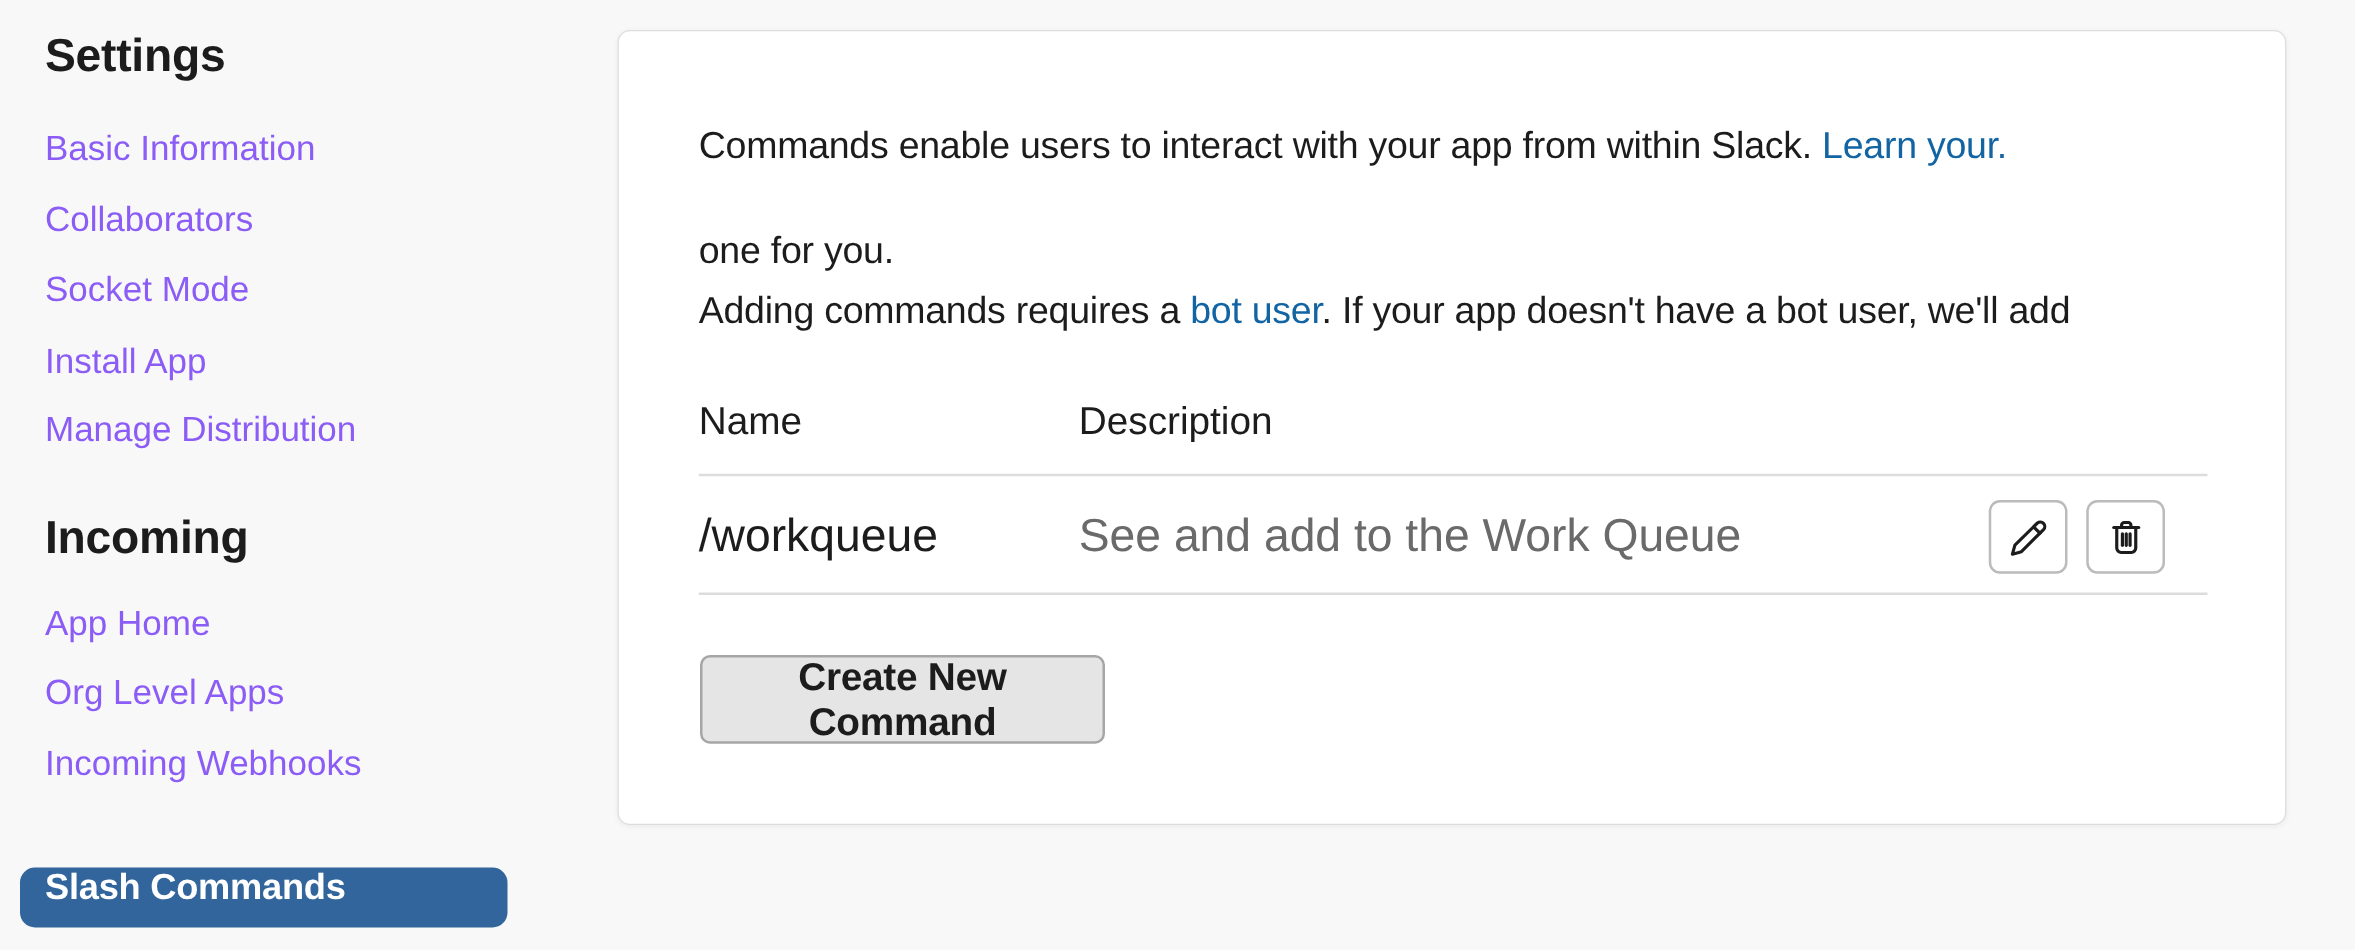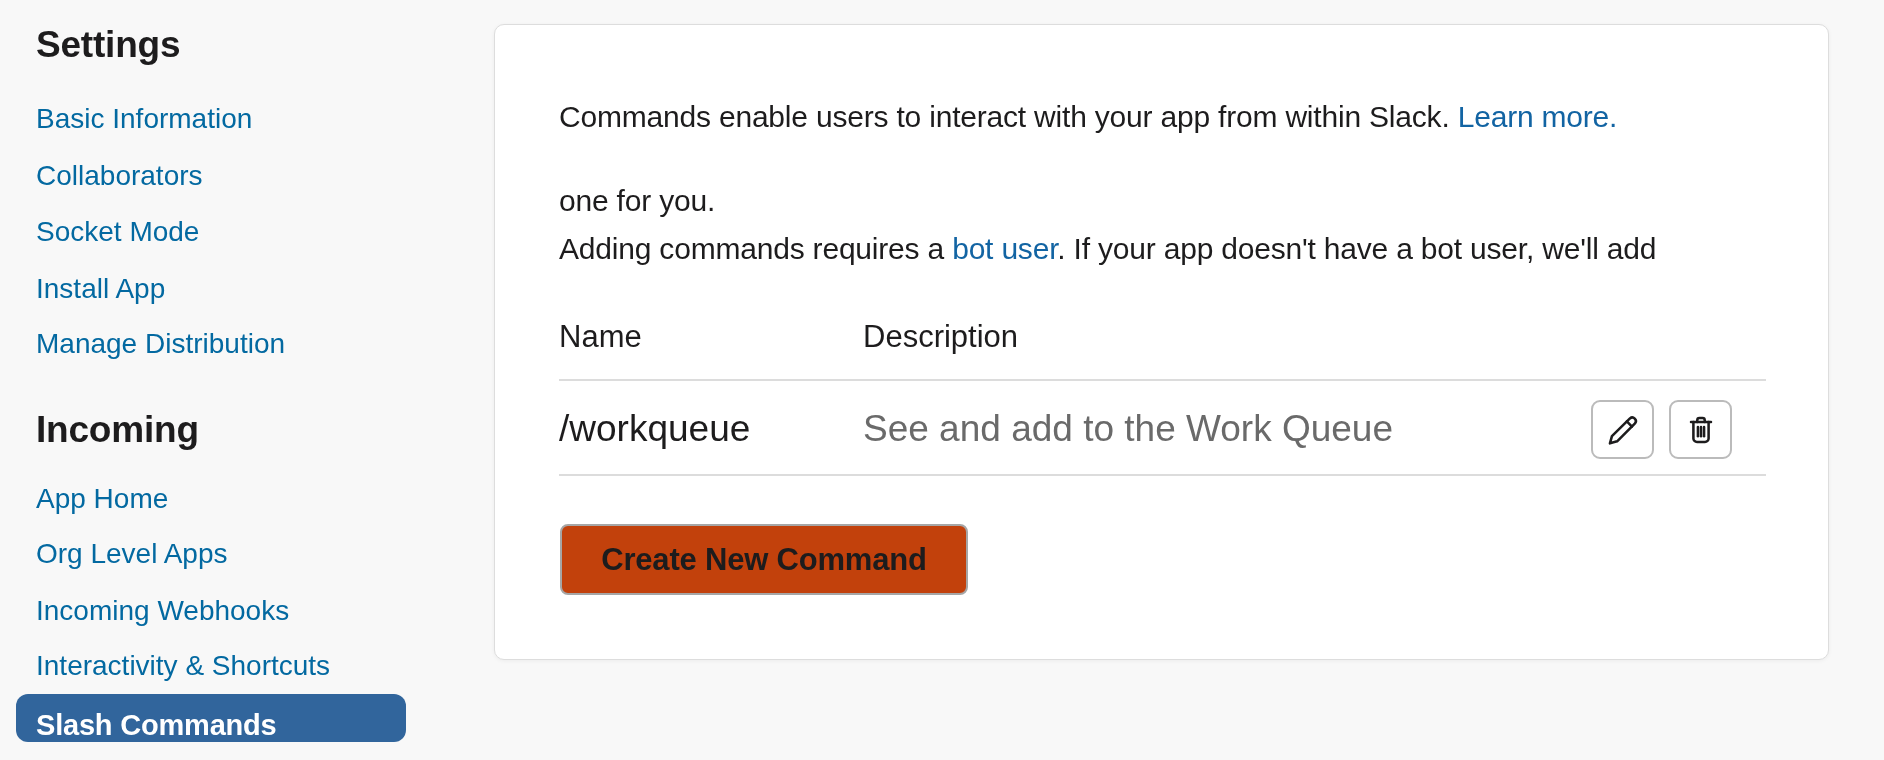--- a/index.html
+++ b/index.html
@@ -15,27 +15,27 @@
 
   
   .sidebar { position:absolute; left:0; top:0; width:460px; height:760px; }
   .sb-heading {
     position:absolute; left:36px;
     font-size:37px; font-weight:700; line-height:40px; color:#1d1c1d;
     letter-spacing:-0.2px; white-space:nowrap;
   }
   .sb-item {
     position:absolute; left:36px;
-    font-size:28px; font-weight:400; line-height:40px; color:#0369a1;
+    font-size:28px; font-weight:400; line-height:40px; color:#8b5cf6;
     white-space:nowrap; cursor:pointer; text-decoration:none; display:block;
   }
   .sb-pill {
     position:absolute; left:16px; top:694px; width:390px; height:48px;
     background:#31659c; border-radius:12px; cursor:pointer;
-    display:flex; align-items:flex-end; padding-left:20px;
+    display:flex; align-items:flex-start; padding-left:20px;
   }
   .sb-pill .pill-label {
     color:#ffffff; font-size:29px; font-weight:700; letter-spacing:-0.2px;
     white-space:nowrap;
   }
 
   
   .card {
     position:absolute; left:494px; top:24px; width:1335px; height:636px;
     background:#ffffff; border:1px solid #dddddd; border-radius:10px;
@@ -74,22 +74,22 @@
     position:absolute; top:375px; width:63px; height:59px;
     background:#ffffff; border:2px solid #bbbbbb; border-radius:9px;
     display:flex; align-items:center; justify-content:center;
     cursor:pointer; color:#1d1c1d; padding:0;
   }
   .icon-btn svg { width:32px; height:32px; display:block; }
   .btn-edit { left:1096px; }
   .btn-delete { left:1174px; }
 
   .create-btn {
-    position:absolute; left:65px; top:499px; width:408px; height:71px;
-    background:#c2410c; border:2px solid #a6a6a6; border-radius:8px;
+    position:absolute; left:65px; top:499px; width:324px; height:71px;
+    background:#e5e5e5; border:2px solid #a6a6a6; border-radius:8px;
     font-family:inherit; font-size:31px; font-weight:700; color:#1d1c1d;
     letter-spacing:-0.2px; cursor:pointer;
     display:flex; align-items:center; justify-content:center;
   }
 </style>
 </head>
 <body>
 
 <div class="page">
 
@@ -100,31 +100,30 @@
     <a class="sb-item" style="top:156px">Collaborators</a>
     <a class="sb-item" style="top:212px">Socket Mode</a>
     <a class="sb-item" style="top:269px">Install App</a>
     <a class="sb-item" style="top:324px">Manage Distribution</a>
 
     <div class="sb-heading" style="top:410px">Incoming</div>
 
     <a class="sb-item" style="top:479px">App Home</a>
     <a class="sb-item" style="top:534px">Org Level Apps</a>
     <a class="sb-item" style="top:591px">Incoming Webhooks</a>
-    <a class="sb-item" style="top:646px">Interactivity &amp; Shortcuts</a>
 
     <a class="sb-pill">
       <span class="pill-label">Slash Commands</span>
     </a>
   </nav>
 
   <main class="card">
 
     <p class="intro-line1">
-      <span>Commands enable users to interact with your app from within Slack. </span><a class="text-link">Learn more.</a>
+      <span>Commands enable users to interact with your app from within Slack. </span><a class="text-link">Learn your.</a>
     </p>
 
     <div class="intro-para2">
       <div class="iline">one for you.</div>
       <div class="iline">
         <span>Adding commands requires a </span><a class="text-link">bot user</a><span>. If your app doesn't have a bot user, we'll add</span>
       </div>
     </div>
 
     <div class="th th-name">Name</div>

